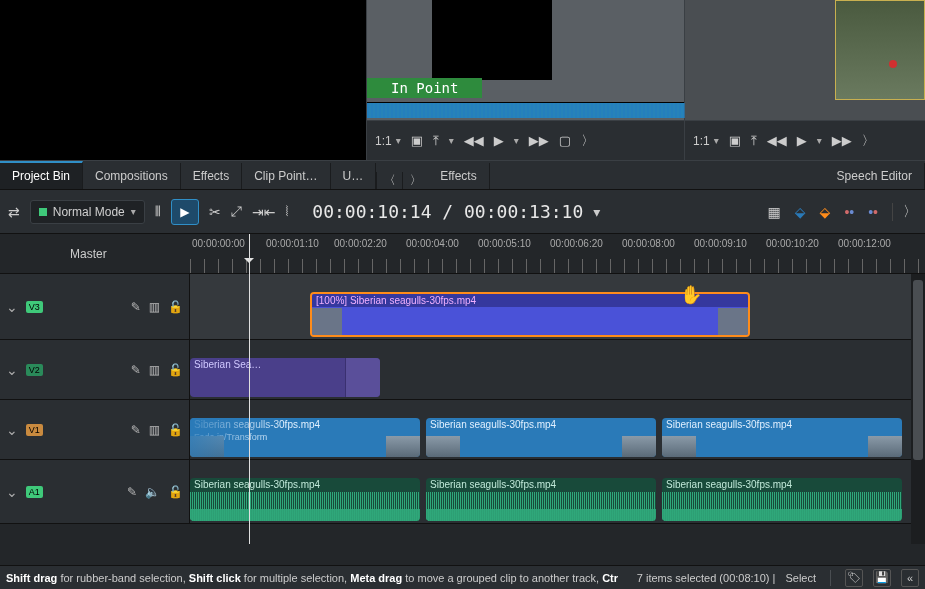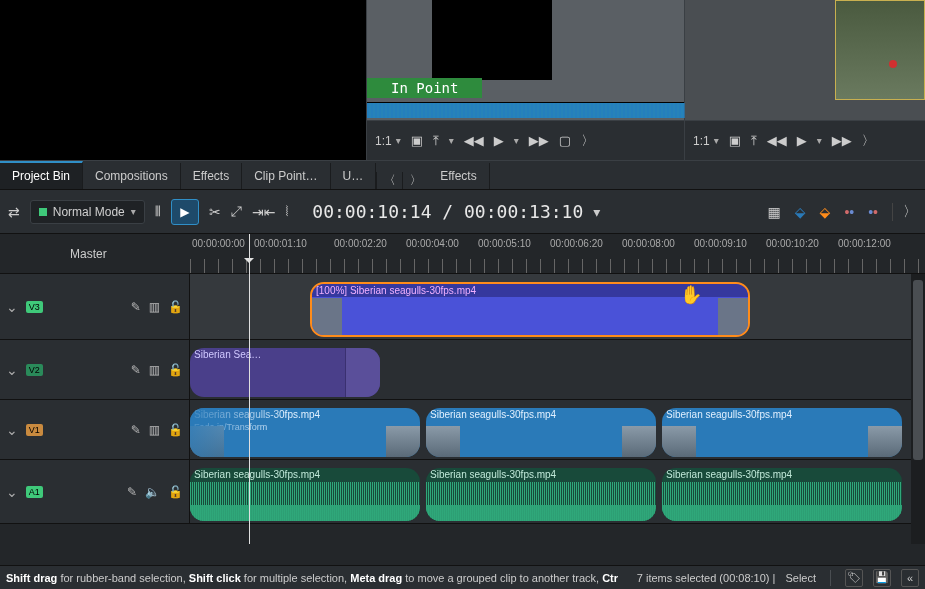--- a/index.html
+++ b/index.html
@@ -42,21 +42,21 @@
 .playhead { position: absolute; top: 0; bottom: 0; width: 1px; background: #e0e0e0; left: 249px; z-index: 50; }
 .playhead::before { content: ""; position: absolute; top: 24px; left: -5px; border: 5px solid transparent; border-top-color: #e0e0e0; }
 
 .track { position: absolute; left: 0; right: 14px; display: flex; border-bottom: 1px solid #111; }
 .track-head { width: 190px; background: #2a2e32; display: flex; align-items: center; gap: 8px; padding: 0 6px; border-right: 1px solid #111; }
 .track-head .collapse { color: #aaa; cursor: pointer; font-size: 14px; }
 .track-head .badge { background: #3fc97a; color: #000; font-size: 9px; padding: 1px 3px; border-radius: 2px; }
 .track-head .icons { margin-left: auto; display: flex; gap: 8px; color: #bbb; }
 .track-body { flex: 1; position: relative; background: #2a2e32; }
 .track-body.lighter { background: #35393d; }
-.clip { position: absolute; top: 8px; bottom: 2px; border-radius: 14px; overflow: hidden; font-size: 10px; }
+.clip { position: absolute; top: 18px; bottom: 2px; border-radius: 4px; overflow: hidden; font-size: 10px; }
 .clip .label { padding: 1px 4px; white-space: nowrap; }
 .clip-v3 { border: 2px solid #ff8c1a; background: #4a52d8; }
 .clip-v3 .label { background: rgba(40,40,120,.6); color: #f0b0ff; }
 .clip-v3 .thumb-l, .clip-v3 .thumb-r { position: absolute; top: 14px; bottom: 0; width: 30px; background: #6a7588; }
 .clip-v3 .thumb-l { left: 0; } .clip-v3 .thumb-r { right: 0; }
 .cursor-hand { position: absolute; left: 490px; top: 10px; font-size: 18px; z-index: 60; }
 .clip-v2 { background: #4a3f8a; color: #d0c8ff; }
 .clip-v2 .strip { position: absolute; right: 0; top: 0; bottom: 0; width: 35px; background: #5a4f9a; border-left: 1px solid #3a3070; }
 .clip-v1 { background: #2a7ab8; color: #e0f0ff; }
 .clip-v1 .fade { position: absolute; left: 0; top: 0; width: 90px; bottom: 0; background: linear-gradient(110deg, rgba(42,122,184,.9), rgba(42,122,184,0)); }
@@ -122,20 +122,21 @@
 <div class="tabrow">
   <div class="tab active">Project Bin</div>
   <div class="tab">Compositions</div>
   <div class="tab">Effects</div>
   <div class="tab">Clip Point…</div>
   <div class="tab">U…</div>
   <div class="arrow">〈</div>
   <div class="arrow">〉</div>
   <div class="tab">Effects</div>
   <div class="spacer"></div>
+  <div class="tab">Speech Editor</div>
 </div>
 
 <div class="toolbar2">
   <span class="icon">⇄</span>
   <div class="mode-btn">
     <span class="sq"></span>
       <span>Normal Mode</span>
       <span class="chev">▾</span>
   </div>
   <span class="icon">⦀</span>
@@ -156,21 +157,21 @@
     <span class="icon"><span style="color:#6a8ad0">•</span><span style="color:#d06a6a">•</span></span>
     <span class="icon" style="border-left:1px solid #444;padding-left:10px">〉</span>
   </div>
 </div>
 
 <div class="timeline">
   <div class="ruler-area">
     <div class="master-label">Master</div>
     <div class="ruler">
       <span class="tick" style="left:2px">00:00:00:00</span>
-      <span class="tick" style="left:64px">00:00:01:10</span>
+      <span class="tick" style="left:76px">00:00:01:10</span>
       <span class="tick" style="left:144px">00:00:02:20</span>
       <span class="tick" style="left:216px">00:00:04:00</span>
       <span class="tick" style="left:288px">00:00:05:10</span>
       <span class="tick" style="left:360px">00:00:06:20</span>
       <span class="tick" style="left:432px">00:00:08:00</span>
       <span class="tick" style="left:504px">00:00:09:10</span>
       <span class="tick" style="left:576px">00:00:10:20</span>
       <span class="tick" style="left:648px">00:00:12:00</span>
       <div class="ticks-line"></div>
     </div>

